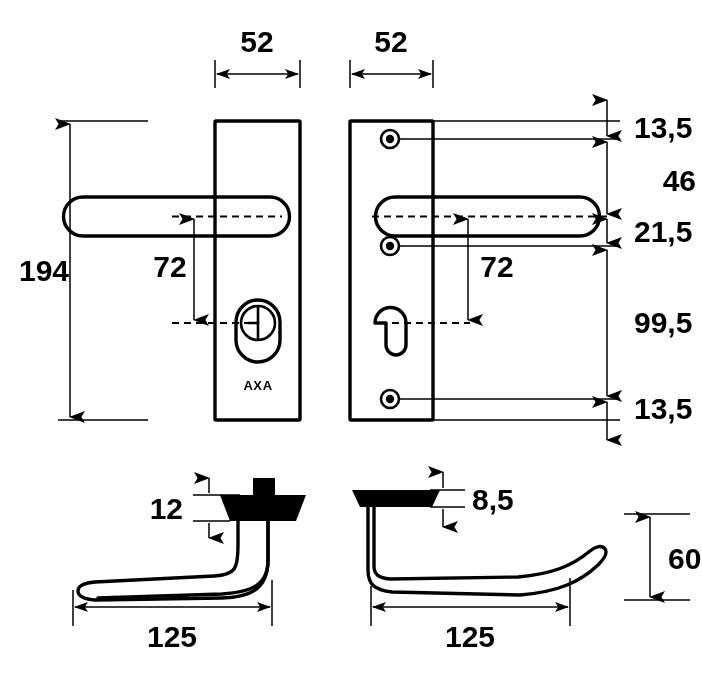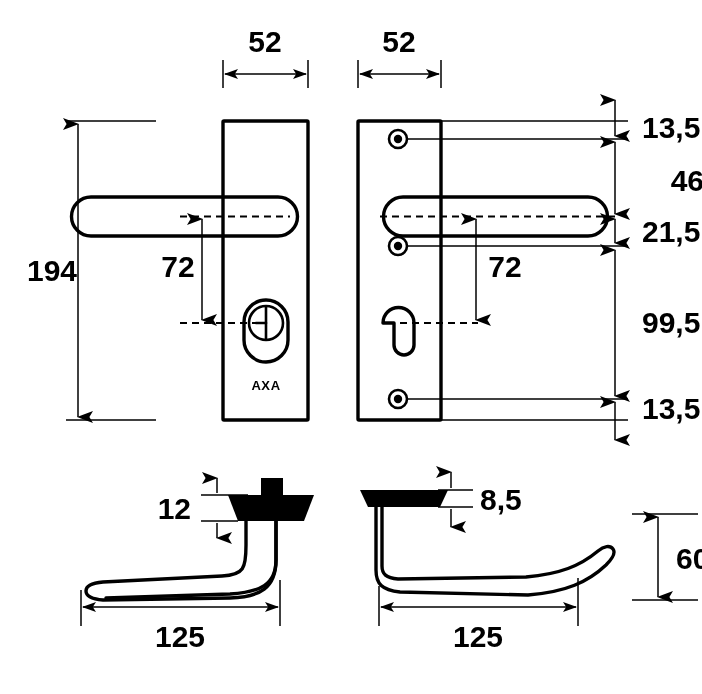--- a/index.html
+++ b/index.html
@@ -10,21 +10,21 @@
   }
   body {
     width: 702px;
     height: 694px;
     font-family: "Liberation Sans", sans-serif;
     overflow: hidden;
     position: relative;
   }
   #drawing-root {
     position: absolute;
-    left: 8px;
+    left: 0;
     top: 0;
     width: 556px;
     height: 694px;
   }
   svg#tech-drawing {
     display: block;
     width: 702px;
     height: 694px;
     background: #ffffff;
   }

